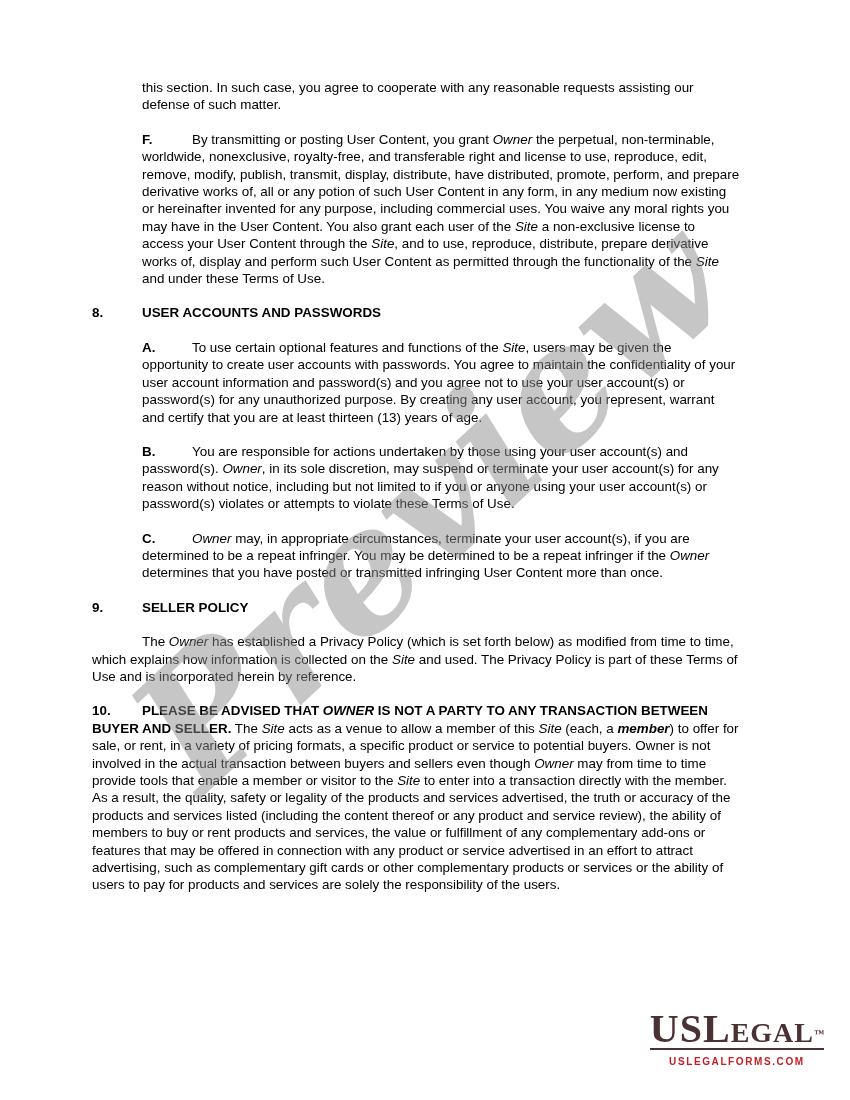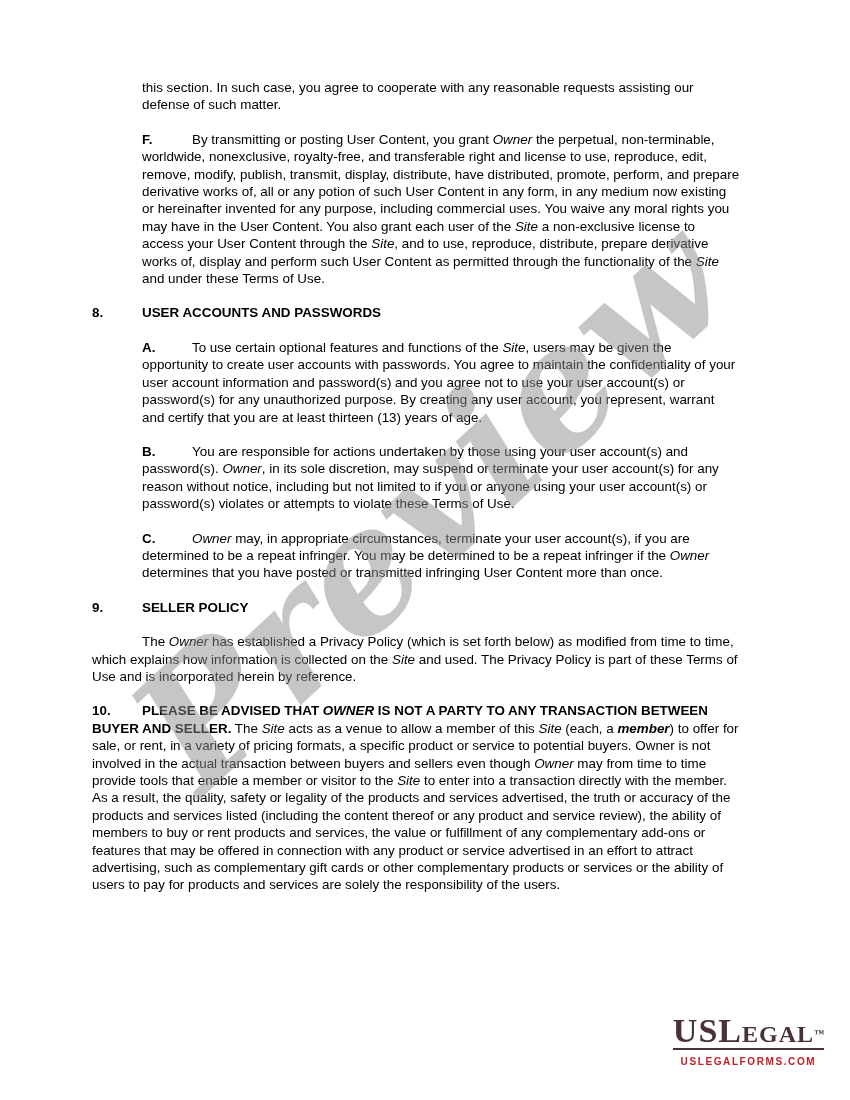--- a/index.html
+++ b/index.html
@@ -52,21 +52,21 @@
   }
   .logo-line {
     border-bottom: 2px solid #4a3134;
     padding-bottom: 1px;
     white-space: nowrap;
   }
   .logo-text {
     font-family: "Liberation Serif", serif;
     font-weight: bold;
     font-variant: small-caps;
-    font-size: 34px;
+    font-size: 40px;
     letter-spacing: 1px;
     line-height: 30px;
   }
   .tm {
     font-size: 10px;
     vertical-align: super;
     font-weight: bold;
     font-family: "Liberation Serif", serif;
   }
   .logo-tagline {

